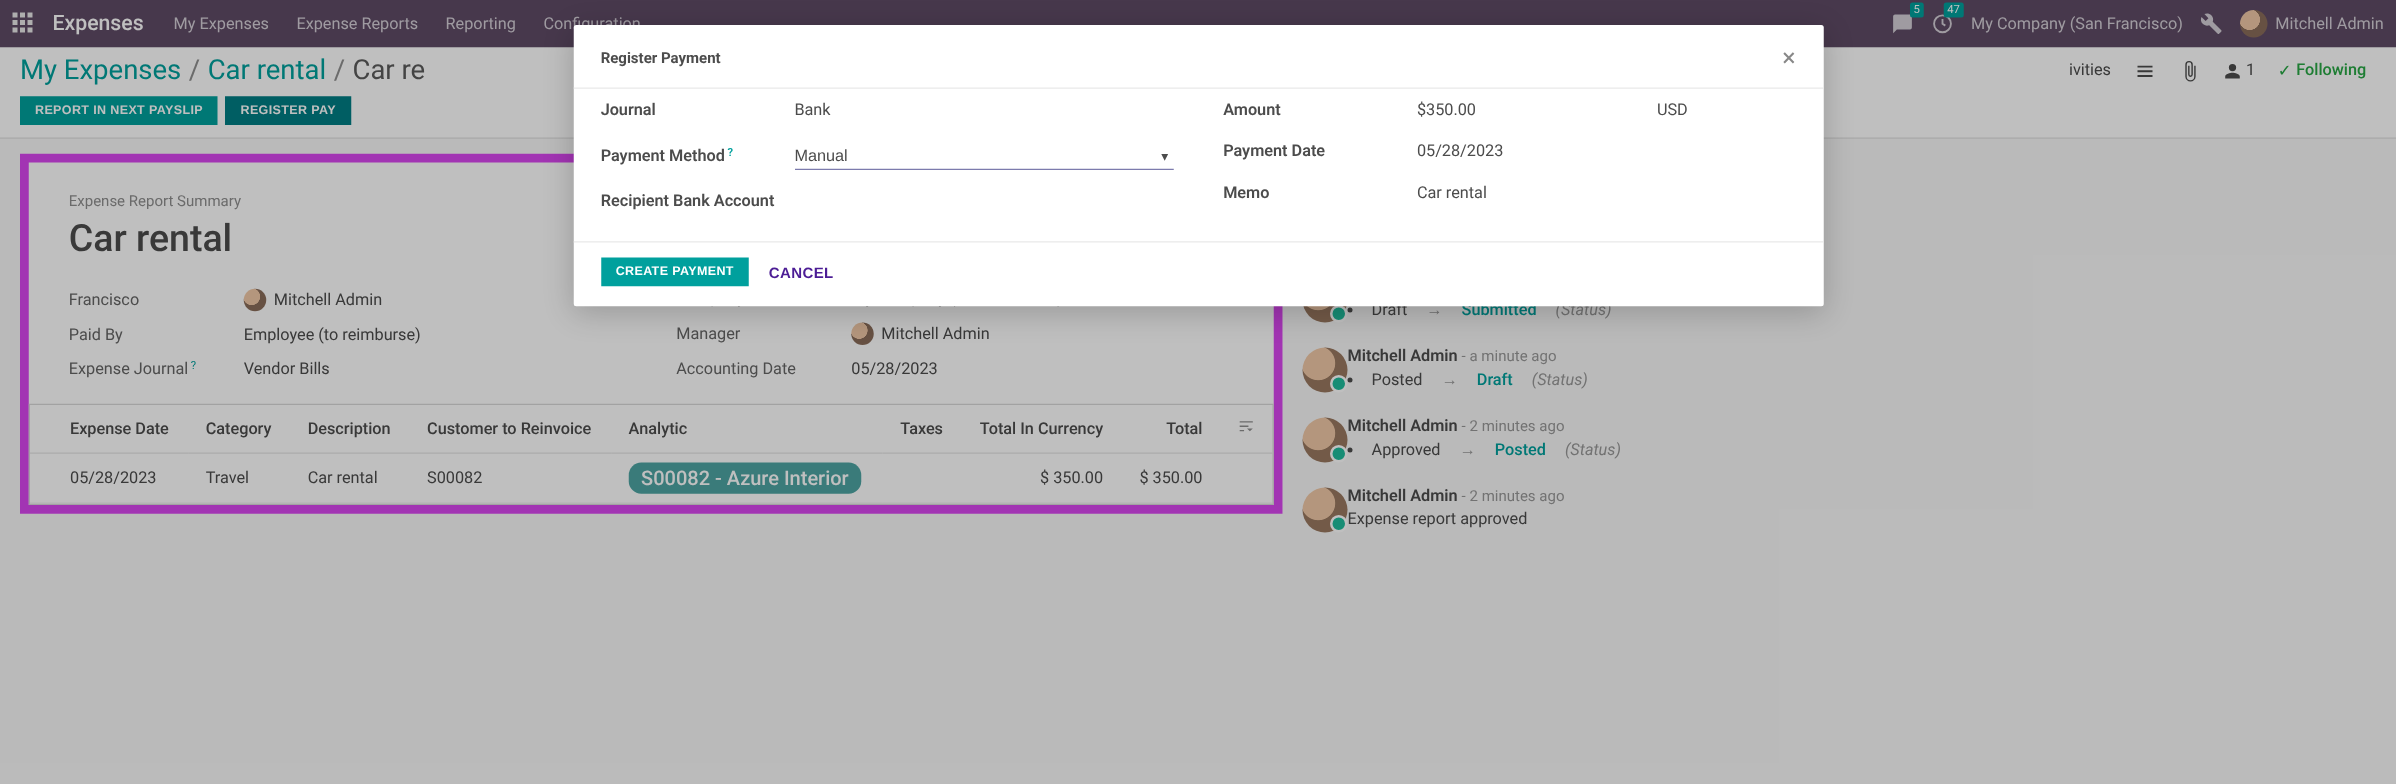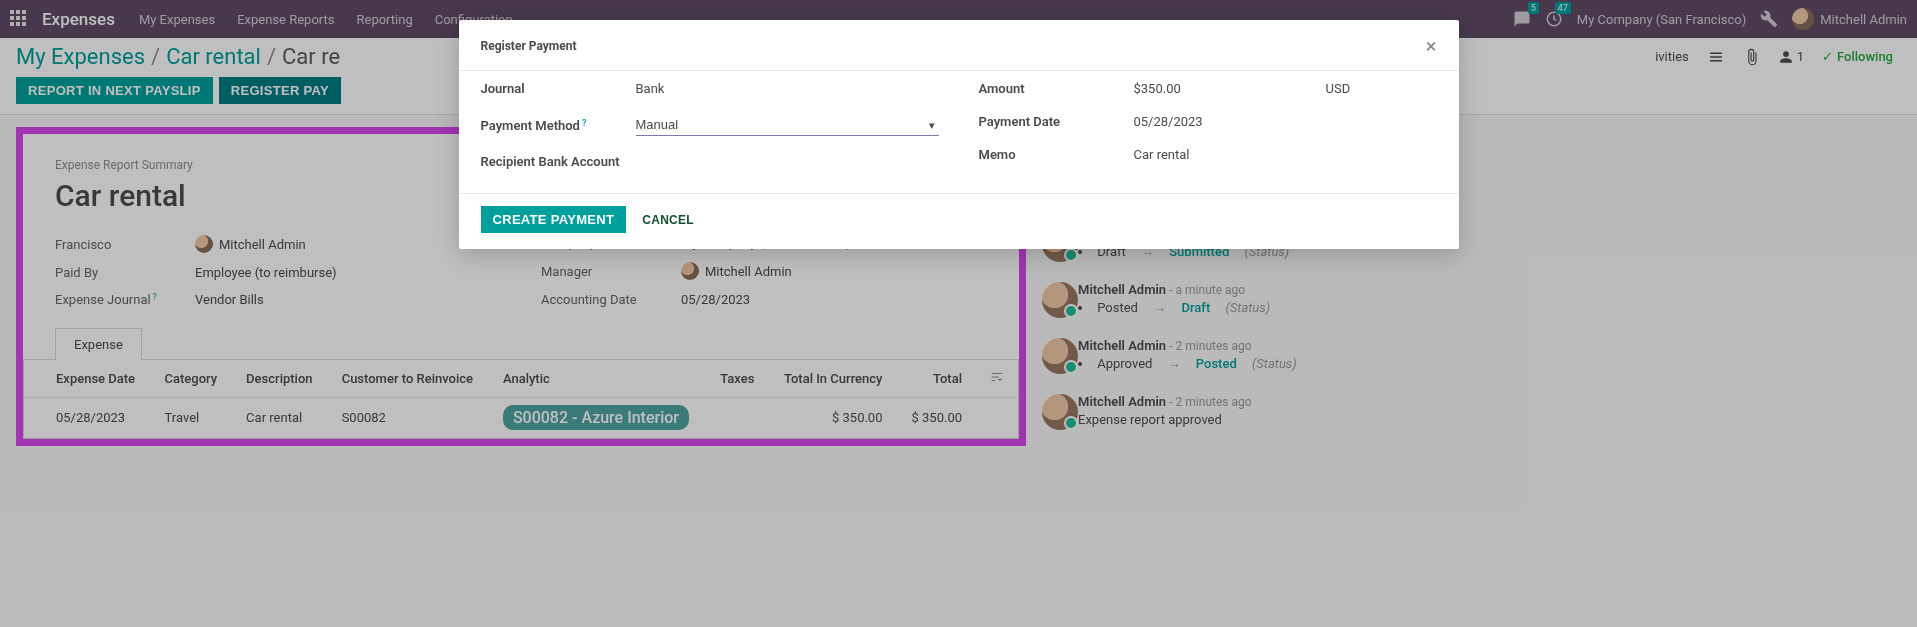--- a/index.html
+++ b/index.html
@@ -25,21 +25,21 @@
 .breadcrumb a { color: #00a09d; text-decoration: none; }
 .breadcrumb .sep { color: #8f8f8f; margin: 0 6px; }
 .bc-current { color: #5b5b5b; }
 .panel-right { margin-left: auto; display: flex; align-items: center; gap: 18px; padding-right: 8px; color: #4c4c4c; }
 .setup-link { font-size: 13px; }
 .attach-count { display: flex; align-items: center; gap: 4px; }
 .following { color: #28a745; font-weight: 500; display: flex; align-items: center; gap: 4px; }
 
 
 .btn-row { padding: 4px 16px 10px; display: flex; gap: 6px; }
-.btn { border: none; padding: 6px 12px; font-size: 13px; font-weight: 600; letter-spacing: .3px; cursor: pointer; text-transform: uppercase; }
+.btn { border: none; padding: 6px 12px; font-size: 10px; font-weight: 600; letter-spacing: .3px; cursor: pointer; text-transform: uppercase; }
 .btn-primary { background: #00a09d; color: #fff; }
 .btn-secondary { background: #017e84; color: #fff; }
 
 
 .content { display: flex; padding: 12px 16px; gap: 0; }
 .sheet-wrap { flex: 1; max-width: 1010px; }
 .sheet { background: #fff; border: 7px solid #d946ef; padding: 24px 32px; }
 .summary-label { font-size: 12px; color: #8f8f8f; margin-bottom: 6px; }
 .title { font-size: 30px; font-weight: 500; color: #4c4c4c; margin-bottom: 22px; }
 .form-cols { display: flex; gap: 40px; margin-bottom: 20px; }
@@ -86,21 +86,21 @@
 .modal-close { cursor: pointer; color: #888; font-size: 20px; line-height: 1; }
 .modal-body { padding: 10px 22px 24px; border-top: 1px solid #e9e9e9; border-bottom: 1px solid #e9e9e9; display: flex; gap: 40px; }
 .mcol { flex: 1; display: flex; flex-direction: column; gap: 18px; }
 .mrow { display: flex; align-items: center; }
 .mlabel { width: 155px; font-weight: 600; color: #4c4c4c; font-size: 13px; }
 .mval { color: #4c4c4c; flex: 1; display: flex; align-items: center; gap: 12px; }
 .m-input { border: none; border-bottom: 1px solid #7c7bad; padding: 3px 0; color: #4c4c4c; font-size: 13px; width: 100%; background: transparent; outline: none; }
 .m-select { position: relative; width: 100%; display: flex; align-items: center; }
 .m-select::after { content: '▾'; position: absolute; right: 4px; color: #4c4c4c; font-size: 11px; pointer-events: none; }
 .modal-footer { padding: 12px 22px 16px; display: flex; gap: 16px; align-items: center; }
-.btn-cancel { background: transparent; color: #14532d; font-weight: 600; font-size: 12px; letter-spacing: .3px; text-transform: uppercase; border: none; cursor: pointer; }
+.btn-cancel { background: transparent; color: #4c1d95; font-weight: 600; font-size: 12px; letter-spacing: .3px; text-transform: uppercase; border: none; cursor: pointer; }
 
 </style>
 </head>
 <body>
 
 <div class="topbar">
   <div class="apps-icon">
       <span></span>
       <span></span>
       <span></span>
@@ -205,23 +205,20 @@
                 <span class="tiny-avatar"></span>
                 <span>Mitchell Admin</span>
               </span>
             </div>
           <div class="form-row">
               <span class="form-label">Accounting Date</span>
               <span class="form-value">05/28/2023</span>
             </div>
         </div>
       </div>
-      <div class="tabs">
-          <div class="tab">Expense</div>
-        </div>
       <div class="tab-content">
         <table class="table">
           <thead>
               <tr>
             <th>Expense Date</th>
             <th>Category</th>
             <th>Description</th>
             <th>Customer to Reinvoice</th>
             <th>Analytic</th>
             <th class="num">Taxes</th>

